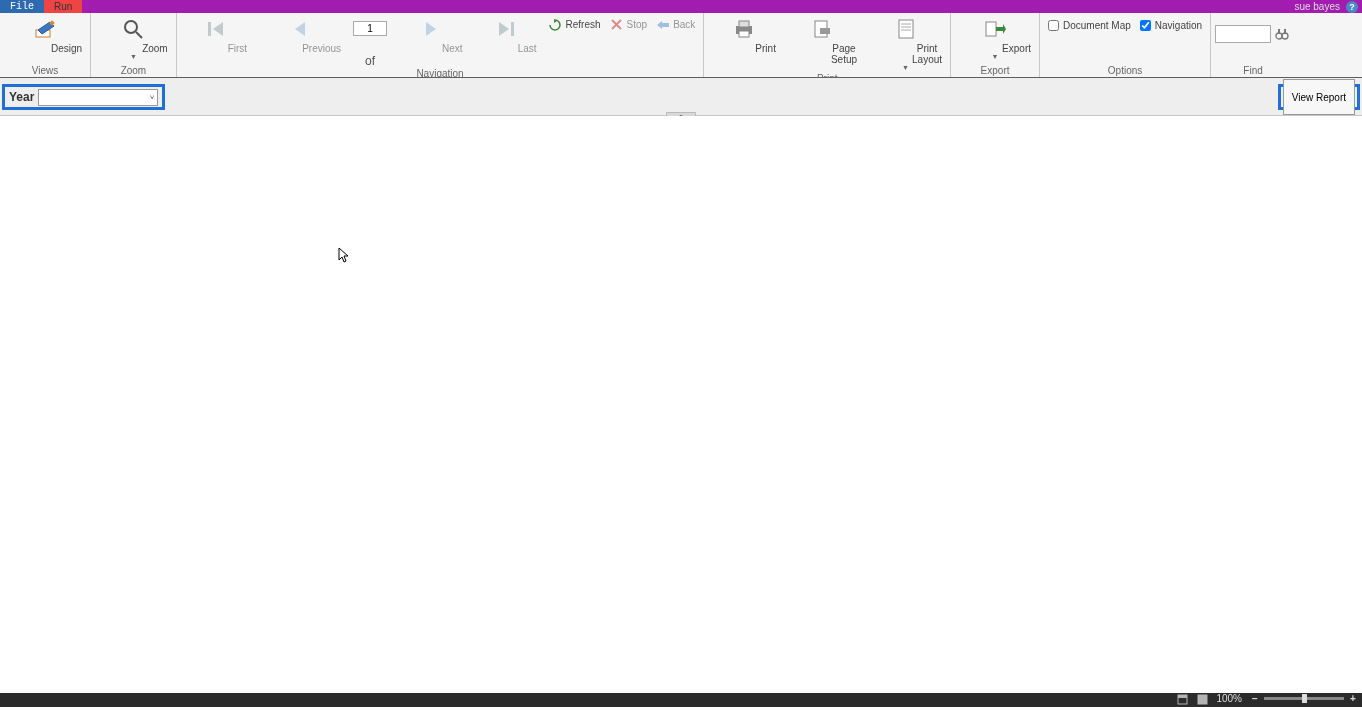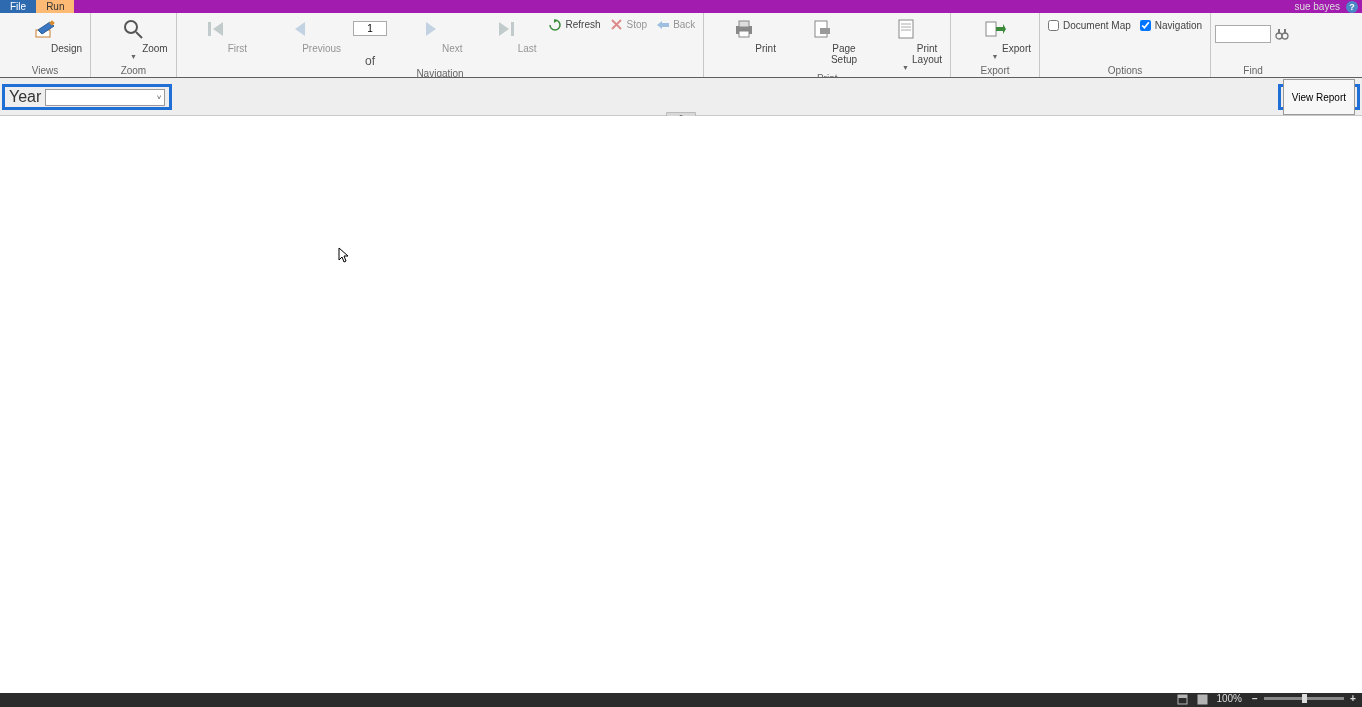--- a/index.html
+++ b/index.html
@@ -5,22 +5,22 @@
   * { box-sizing: border-box; margin: 0; padding: 0; }
   html, body { width: 1362px; height: 707px; font-family: "Segoe UI", Arial, sans-serif; font-size: 11px; overflow: hidden; background:#fff; }
   
   .titlebar { height: 13px; background:#a21caf; display:flex; align-items:center; justify-content:flex-end; padding-right:4px; color:#ddd; }
   .titlebar .user { font-size:10px; margin-right:6px; }
   .titlebar .help { width:12px; height:12px; border-radius:50%; background:#4a88c7; color:#fff; display:flex; align-items:center; justify-content:center; font-size:9px; font-weight:bold; cursor:pointer;}
   
   .tabstrip { height: 0; position:relative; }
   .tabs { position:absolute; top:-13px; left:0; display:flex; height:13px; }
   .tab { padding:0 10px; display:flex; align-items:center; font-size:10px; cursor:pointer;}
-  .tab.file { background:#2d6ab0; color:#fff; }
-  .tab.active { background:#fdba74; color:#333; }
+  .tab.file { background:#2d6ab0; color:#fff;font-family:Liberation Mono, monospace; }
+  .tab.active { background:#ef4444; color:#333; }
   
   .ribbon { height: 65px; background:#f5f5f5; border-bottom:1px solid #5e5e5e; display:flex; }
   .group { border-right:1px solid #c8c8c8; display:flex; flex-direction:column; justify-content:space-between; padding:2px 4px 0 4px; position:relative;}
   .group-body { display:flex; align-items:flex-start; gap:4px; flex:1;}
   .group-label { text-align:center; font-size:10px; color:#666; padding-bottom:1px; }
   .bigbtn { display:flex; flex-direction:column; align-items:center; justify-content:flex-start; padding:2px 4px; cursor:pointer; min-width:34px;}
   .bigbtn .ic { width:24px; height:24px; display:flex; align-items:center; justify-content:center; }
   .bigbtn .lbl { font-size:10px; color:#444; text-align:center; line-height:11px; margin-top:2px;padding-left:43px;}
   .bigbtn.disabled { opacity:.55; cursor:default;}
   .smallstack { display:flex; flex-direction:row; gap:1px; padding-top:2px;}
@@ -32,21 +32,21 @@
   .page-ctrl .of { font-size:12px; color:#555; margin-top:18px;}
   .checkbox-row { display:flex; align-items:center; gap:4px; font-size:10px; color:#444; padding:1px 4px;}
   .checkbox-row input { width:11px; height:11px;}
   .findbox { display:flex; align-items:center; gap:2px; margin-top:10px;}
   .findbox input { width:56px; height:18px; border:1px solid #aaa; background:#fff; font-size:10px; padding:0 2px;}
   .findbox .findicon { width:18px; height:18px; display:flex; align-items:center; justify-content:center; color:#888; cursor:pointer;}
   .dropdown-arrow { font-size:7px; color:#666; line-height:6px;}
   
   .parambar { height:38px; background:#eeeeee; border-bottom:1px solid #c8c8c8; display:flex; align-items:flex-start; justify-content:space-between; padding:6px 2px 0 2px; position:relative;}
   .param-left { display:flex; align-items:center; gap:4px; border:3px solid #1f6fd6; padding:2px 4px; height:26px; background:#eeeeee;}
-  .param-left label { font-size:16px; color:#333;}
+  .param-left label { font-size:12px; color:#333;font-weight:bold;}
   .param-select { width:120px; height:17px; border:1px solid #999; background:#fff; display:flex; align-items:center; justify-content:flex-end; padding-right:3px; cursor:pointer;}
   .param-select .chev { font-size:8px; color:#555;}
   .viewreport-wrap{border:3px solid #1f6fd6; padding:2px; height:26px; display:flex; align-items:center;}
   .viewreport { height:36px; padding:0 8px; background:#f7f7f7; border:1px solid #999; font-size:10px; cursor:pointer;}
   .splitter-handle{position:absolute; bottom:-4px; left:50%; transform:translateX(-50%); width:30px; height:7px; background:#d8d8d8; border:1px solid #bbb; border-radius:0 0 3px 3px; cursor:ns-resize;}
   .splitter-handle::after{content:"▾"; font-size:6px; color:#777; position:absolute; left:50%; top:-1px; transform:translateX(-50%);}
   
   .canvas { background:#fff; height: calc(707px - 13px - 65px - 38px - 14px); position:relative;}
   .cursor { position:absolute; left:338px; top:131px; font-size:12px; color:#000; pointer-events:none;}
   

